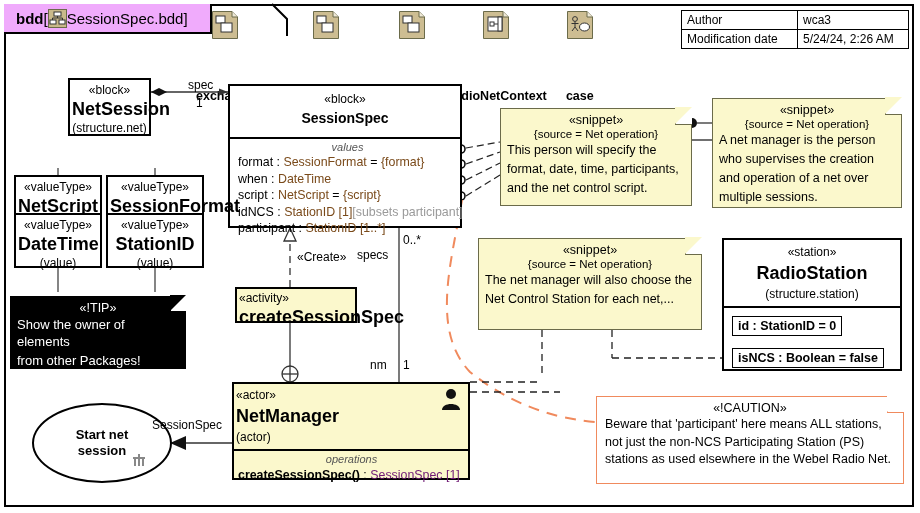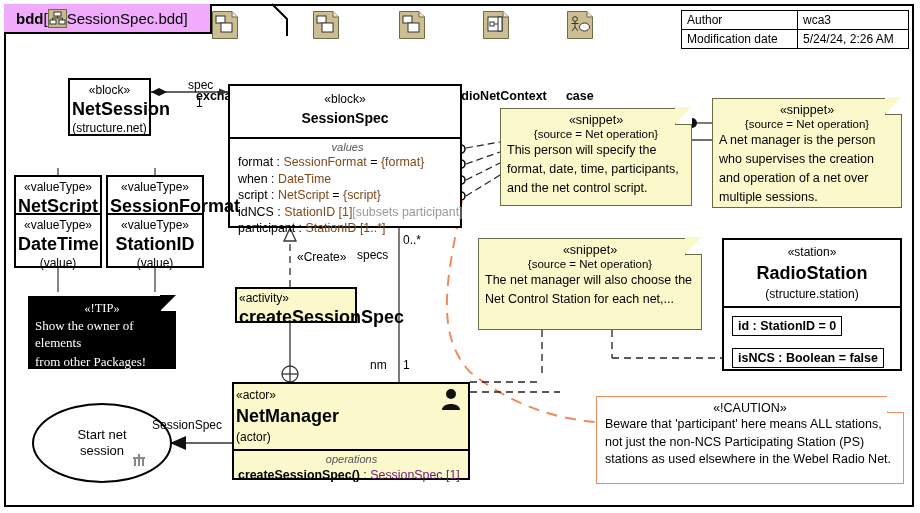--- a/index.html
+++ b/index.html
@@ -63,21 +63,21 @@
   .caution .nbody{font-size:12.5px;color:#000;line-height:1.33;padding:1px 6px 0 8px;}
 
   
   .ybox{position:absolute;border:2px solid #000;background:#fbf8cc;box-sizing:border-box;}
   .ybox .hdr{text-align:left;padding:3px 2px 4px;}
   .ybox .compart{border-top:2px solid #000;}
 
   
   .ellipse{position:absolute;border:2px solid #000;border-radius:50%;background:#fff;box-sizing:border-box;
      display:flex;flex-direction:column;align-items:center;justify-content:center;}
-  .ellipse .uclabel{font-size:13px;font-weight:normal;color:#000;text-align:center;line-height:1.25;}
+  .ellipse .uclabel{font-size:13px;font-weight:bold;color:#000;text-align:center;line-height:1.25;}
 
   
   .elabel{position:absolute;font-size:12px;color:#000;white-space:nowrap;}
 
   svg.overlay{position:absolute;left:0;top:0;width:920px;height:513px;pointer-events:none;}
 
   .inner-attr{border:1.5px solid #000;background:#fff;padding:2px 5px;font-size:12.5px;font-weight:bold;color:#000;display:inline-block;}
 </style>
 </head>
 <body>
@@ -290,21 +290,21 @@
     </div>
   </div>
   <div class="box" style="left:106px;top:213px;width:98px;height:55px;">
     <div class="hdr">
       <div class="stereo">«valueType»</div>
       <div class="bname">StationID</div>
       <div class="qual">(value)</div>
     </div>
   </div>
 
-  <div class="tipnote" style="left:28px;top:296px;width:148px;height:73px;font-family:Liberation Serif, serif;">
+  <div class="tipnote" style="left:10px;top:296px;width:176px;height:73px;">
     <div class="fold"></div>
     <div class="ntitle">«!TIP»</div>
     <div class="nbody">Show the owner of elements</div>
     <div class="nbody">from other Packages!</div>
   </div>
 
   <div class="note" style="left:500px;top:108px;width:192px;height:98px;">
     <div class="fold"></div>
     <div class="ntitle">«snippet»</div>
     <div class="nsrc">{source = Net operation}</div>

